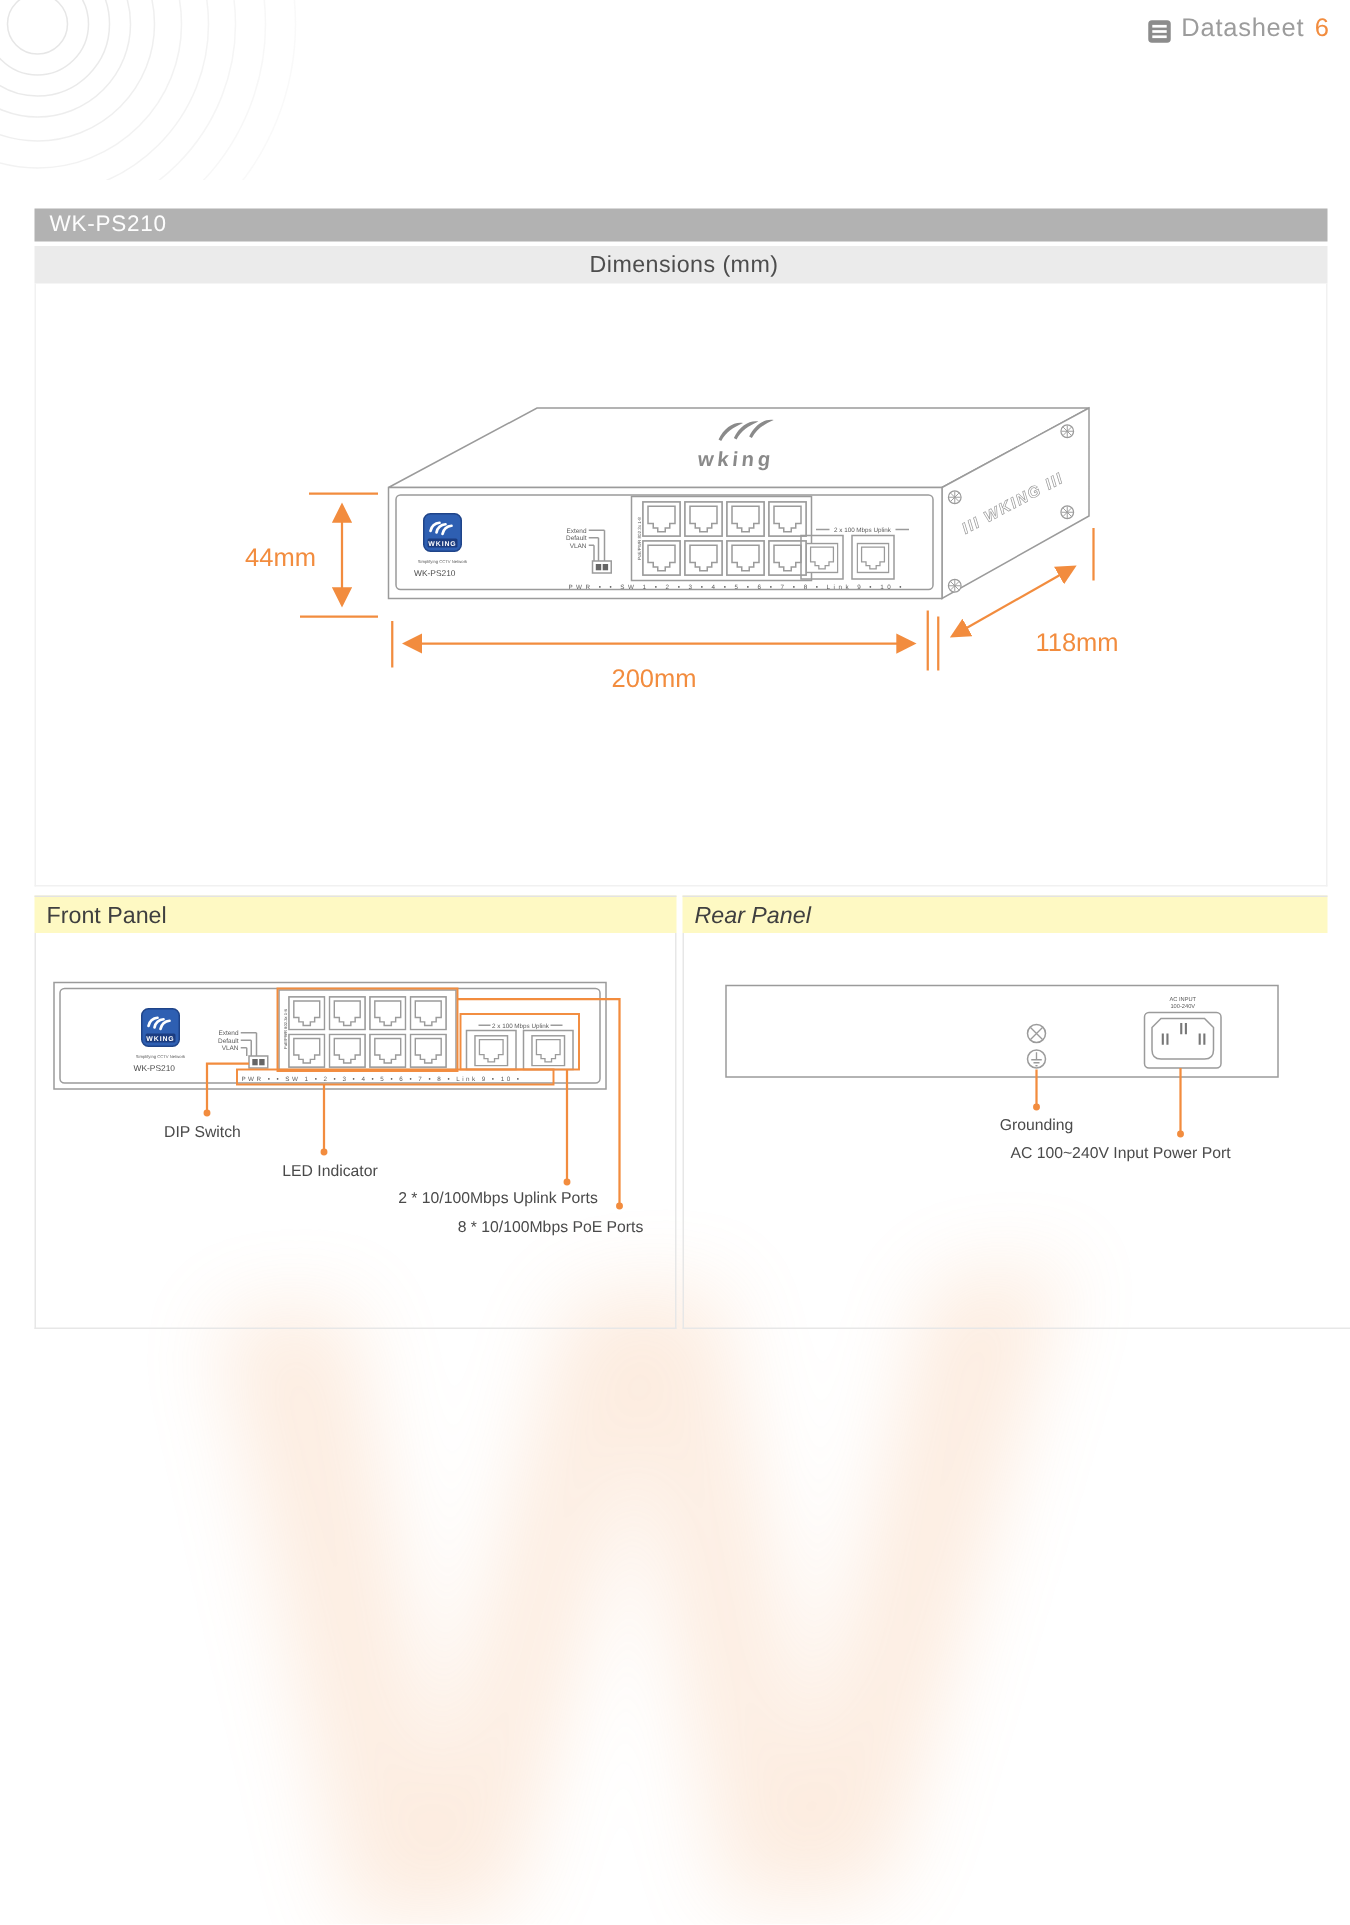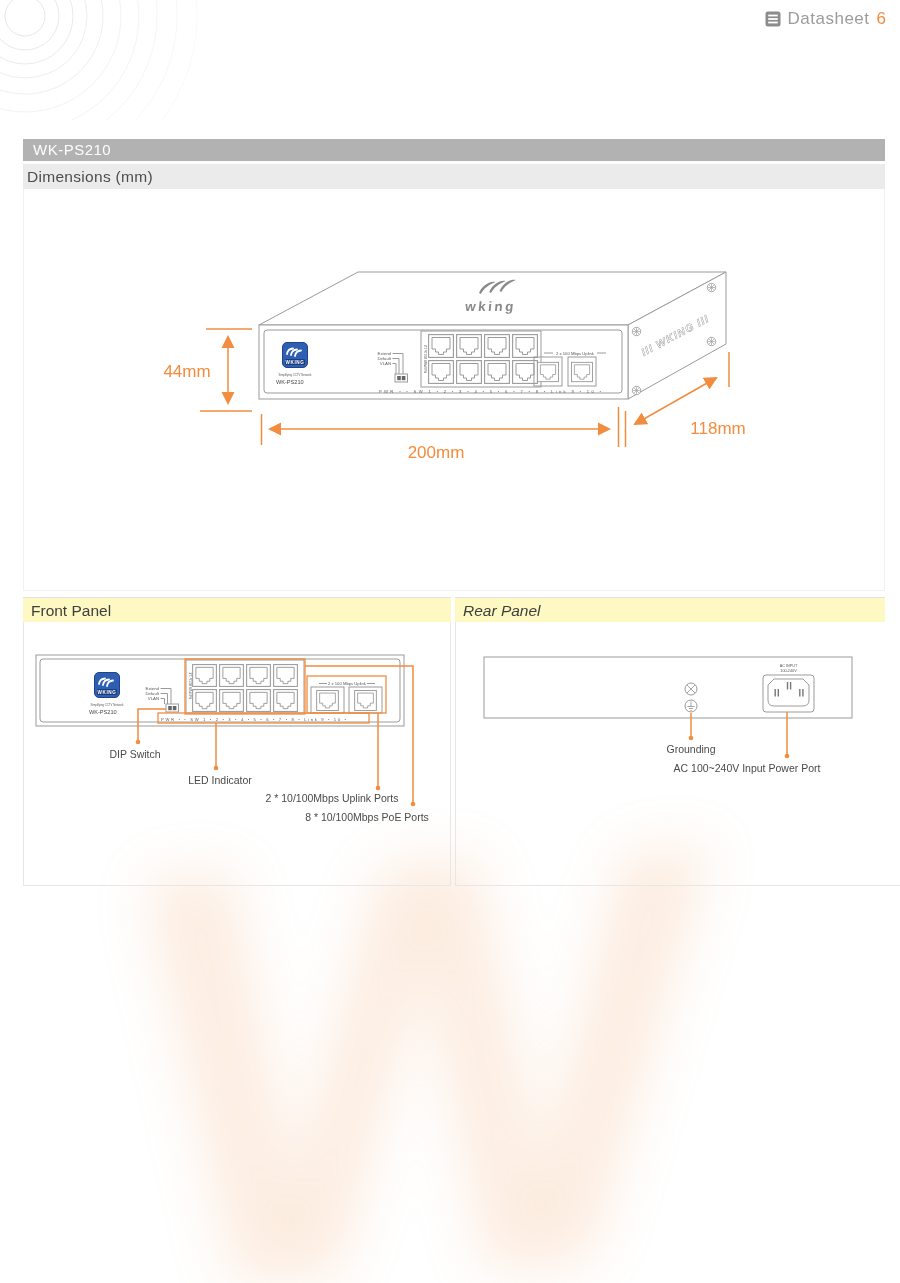--- a/index.html
+++ b/index.html
@@ -12,35 +12,35 @@
   .watermark {
     position:absolute; left:30px; top:820px; width:780px; text-align:center;
     font-size:600px; line-height:0.82; font-weight:bold; color:#F2A265;
     opacity:0.20; filter:blur(28px); transform:skewX(-5deg) rotate(-3deg);
     z-index:0; pointer-events:none;
   }
   
   .arcs { position:absolute; left:0; top:0; z-index:1; }
   
   .doc-header {
-    position:absolute; top:9px; right:14px; display:flex; align-items:center;
+    position:absolute; top:9px; right:14px; display:flex; align-items:flex-end;
     gap:7px; z-index:2;
   }
   .doc-header .dh-title { color:#9c9c9c; font-size:17px; letter-spacing:0.5px; }
   .doc-header .dh-page  { color:#F28C3E; font-size:17px; }
   
   .model-bar {
     position:absolute; left:23px; top:139px; width:862px; height:22px;
     background:#B2B2B2; color:#fdfdfd; font-size:15px; letter-spacing:0.5px;
     line-height:22px; padding-left:10px; z-index:2;
   }
   .sub-bar {
     position:absolute; left:23px; width:862px; height:25px;
     background:#EBEBEB; color:#4d4d4d; font-size:15.5px; letter-spacing:0.3px;
-    line-height:25px; padding-left:4px; z-index:2;
+    line-height:25px; padding-left:4px; z-index:2;text-align:center;
   }
   .dims-bar { top:164px; }
   .dims-panel {
     position:absolute; left:23px; top:189px; width:862px; height:402px;
     border-left:1px solid #f1f1f1; border-right:1px solid #f1f1f1;
     border-bottom:1px solid #f1f1f1; z-index:2;
   }
   
   .col-header {
     position:absolute; top:597px; height:25px; background:#fef9c3;

